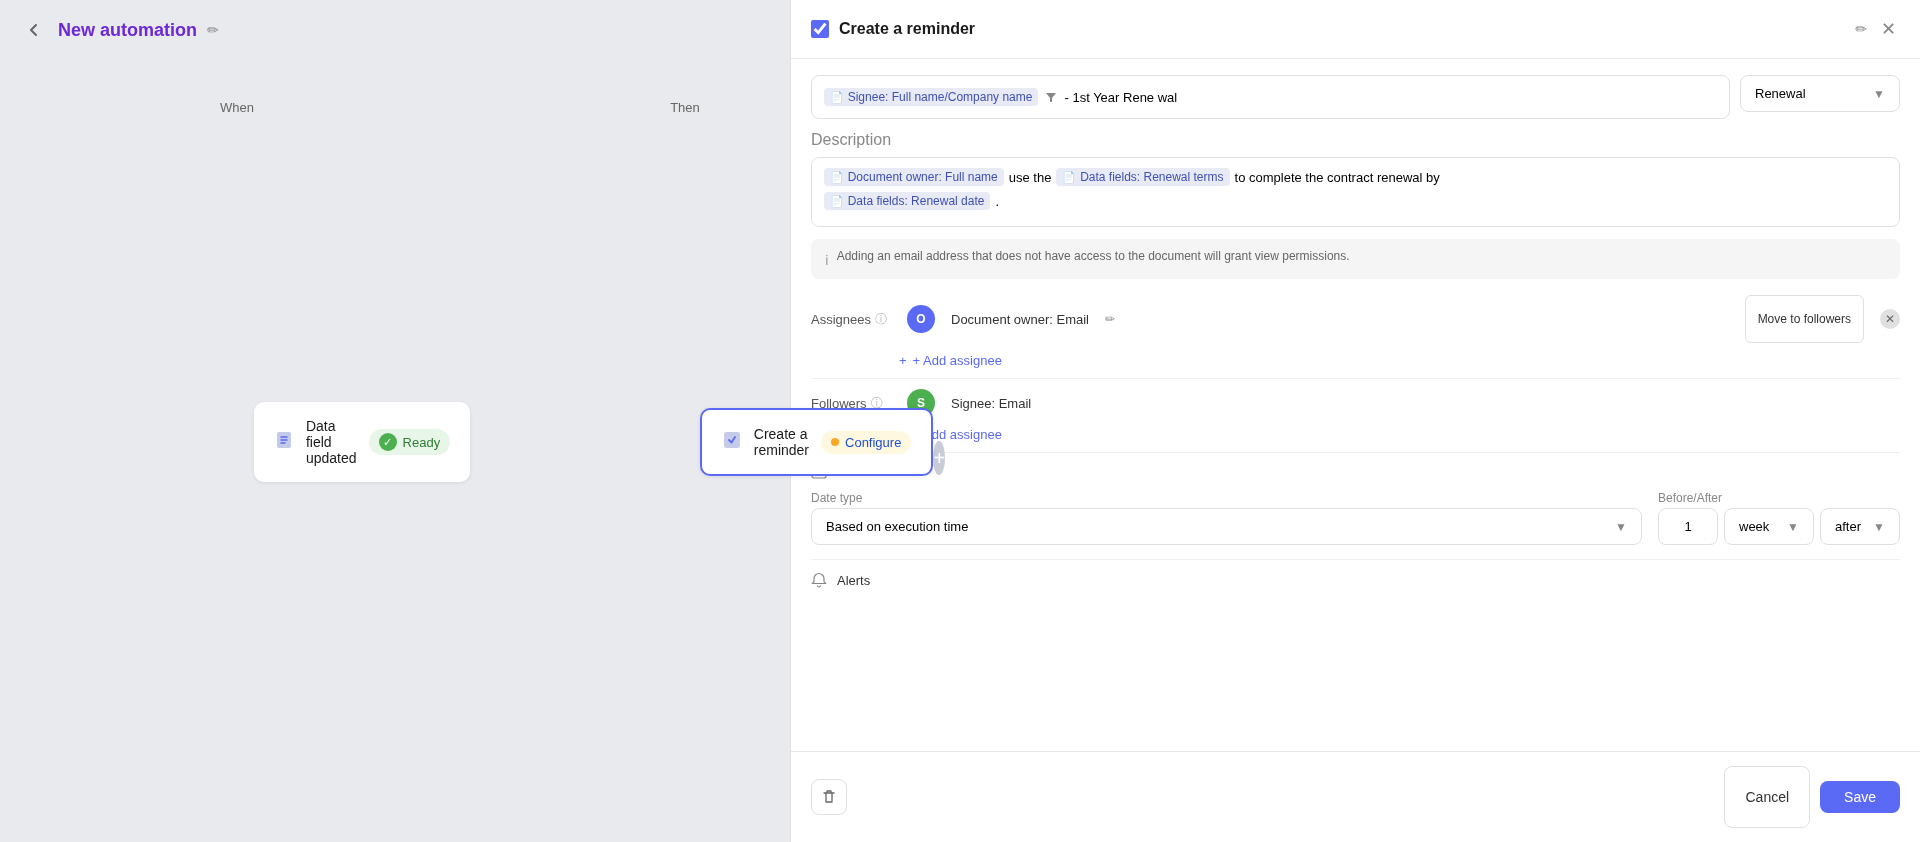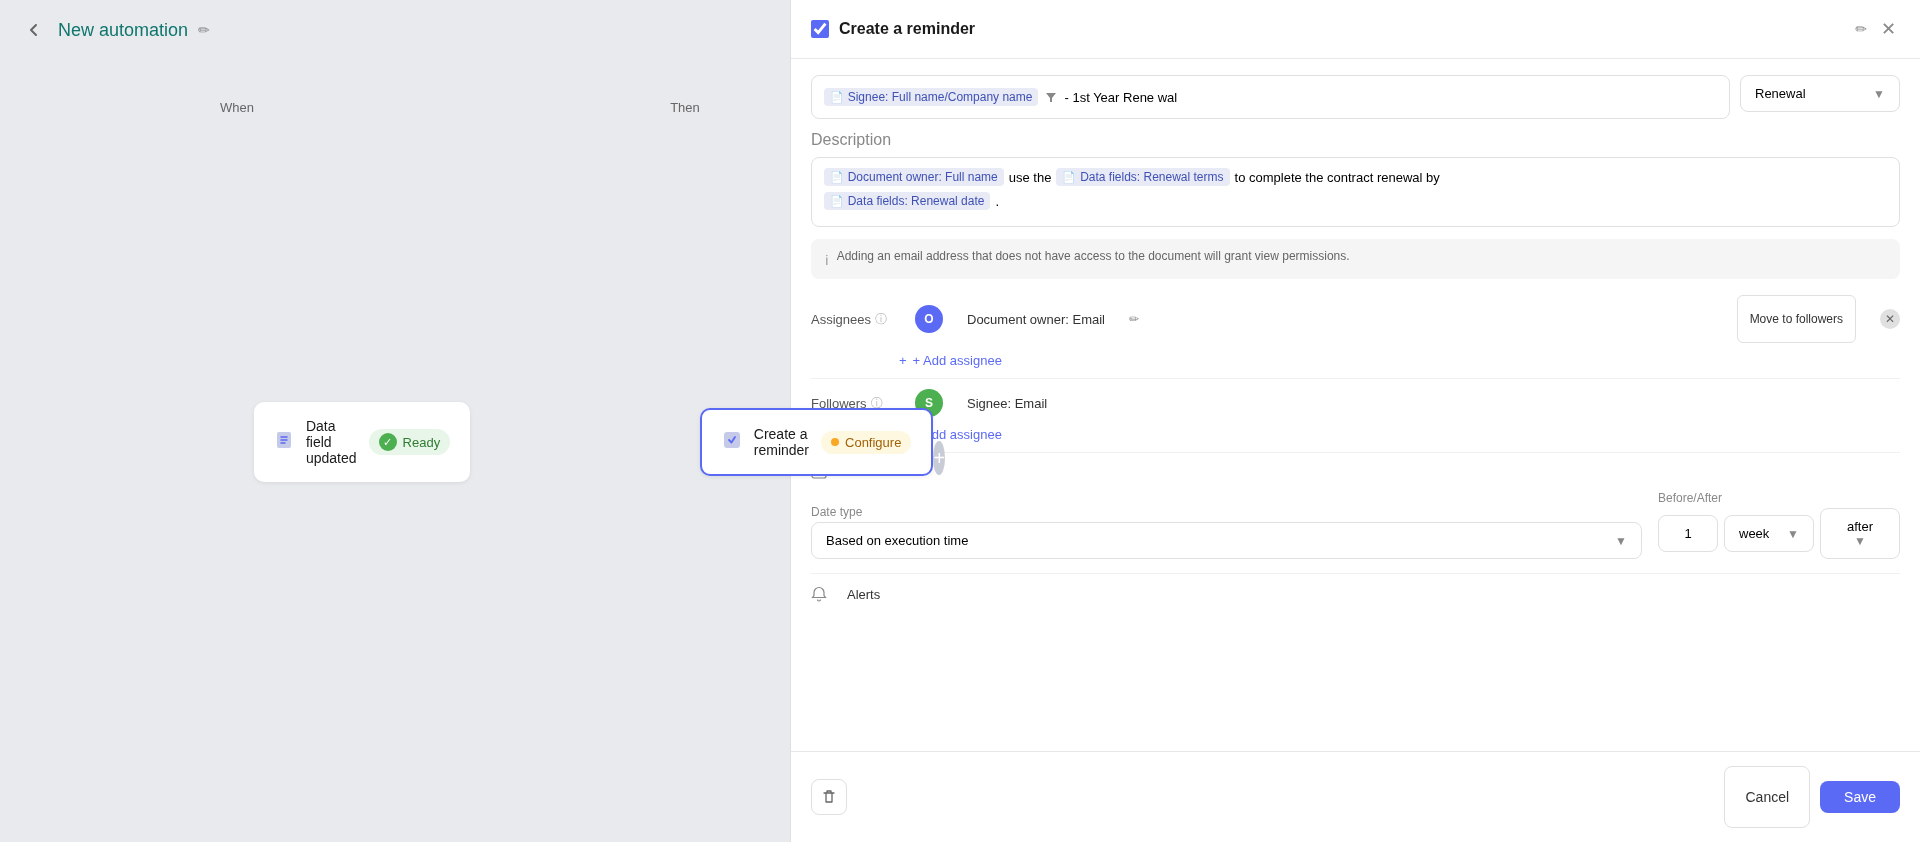--- a/index.html
+++ b/index.html
@@ -26,22 +26,22 @@
     .back-btn {
       width: 28px; height: 28px;
       background: none; border: none; cursor: pointer;
       display: flex; align-items: center; justify-content: center;
       color: #666;
       font-size: 18px;
     }
 
     .page-title {
       font-size: 18px;
-      font-weight: 400;
-      color: #0f766e;
+      font-weight: 700;
+      color: #6d28d9;
     }
 
     .edit-icon {
       color: #888;
       font-size: 14px;
       cursor: pointer;
     }
 
     .flow-area {
       flex: 1;
@@ -99,21 +99,21 @@
       border-radius: 20px;
     }
 
     .status-ready {
       background: #e8f5e9;
       color: #2e7d32;
     }
 
     .status-configure {
       background: #fff8e1;
-      color: #a16207;
+      color: #1d4ed8;
     }
 
     .status-dot {
       width: 8px; height: 8px;
       border-radius: 50%;
     }
     .dot-yellow { background: #f9a825; }
 
     .connector-line {
       width: 2px;
@@ -274,21 +274,21 @@
 
     .info-icon {
       color: #9e9e9e;
       font-size: 14px;
       margin-top: 1px;
     }
 
     .assignees-row {
       display: flex;
       align-items: center;
-      gap: 24px;
+      gap: 16px;
       margin-bottom: 10px;
     }
 
     .row-label {
       font-size: 13px;
       color: #555;
       width: 80px;
       display: flex;
       align-items: center;
       gap: 4px;
@@ -401,21 +401,21 @@
       text-align: center;
     }
 
     .alerts-section {
       margin-top: 12px;
     }
 
     .alerts-label {
       display: flex;
       align-items: center;
-      gap: 20px;
+      gap: 10px;
       font-size: 13px;
       font-weight: 500;
       color: #333;
     }
 
     .right-footer {
       border-top: 1px solid #e8e8e8;
       padding: 14px 20px;
       display: flex;
       align-items: center;
@@ -629,21 +629,21 @@
           </div>
         </div>
         <div>
           <div class="date-type-label">Before/After</div>
           <div style="display:flex;align-items:center;gap:6px;">
             <input type="text" class="number-input" value="1" style="">
             <div class="date-dropdown" style="min-width:90px;">
               <span>week</span>
               <span class="chevron">▼</span>
             </div>
-            <div class="date-dropdown" style="min-width:80px;flex-direction:column;">
+            <div class="date-dropdown" style="min-width:80px;">
               <span>after</span>
               <span class="chevron">▼</span>
             </div>
           </div>
         </div>
       </div>
     </div>
 
     <div class="section-divider" style="margin-top:14px;"></div>
 

